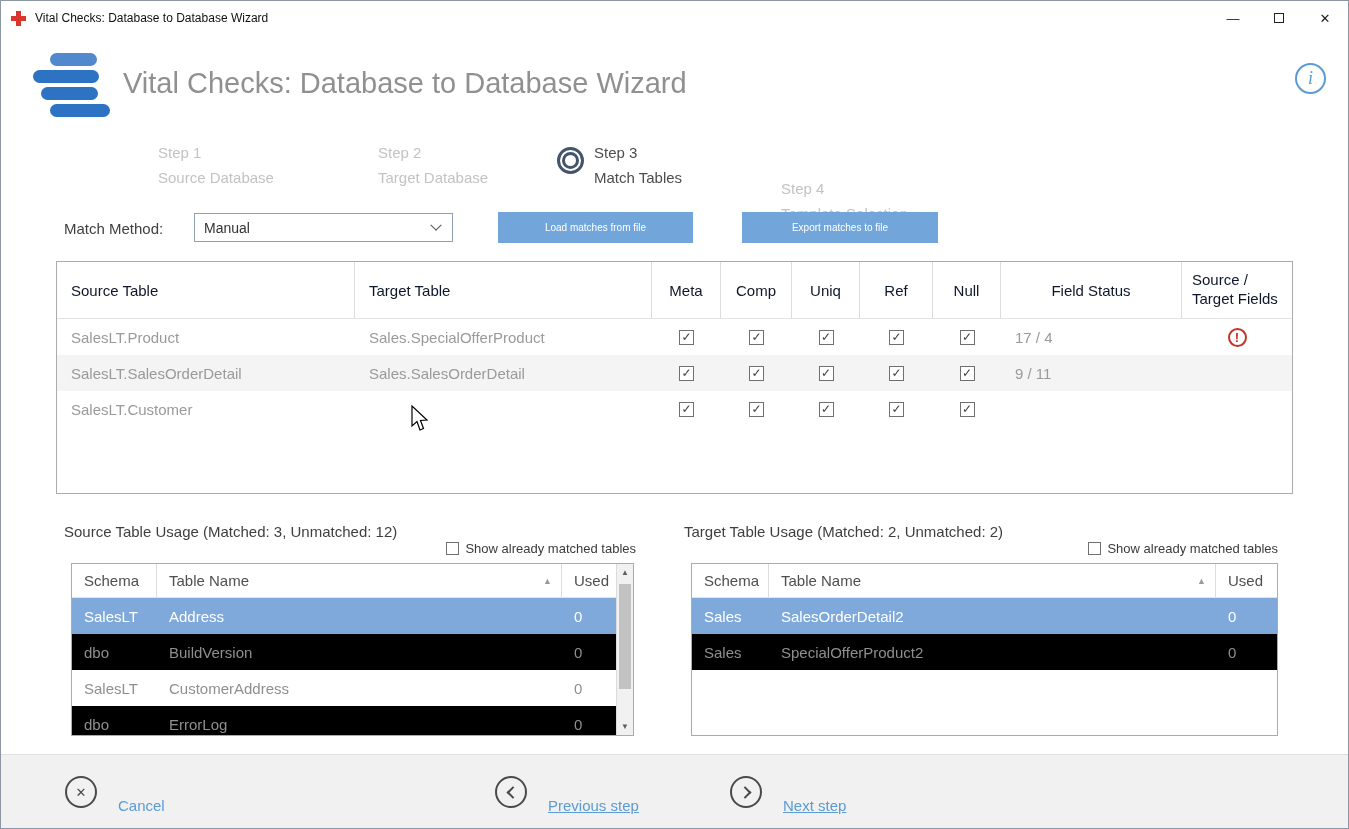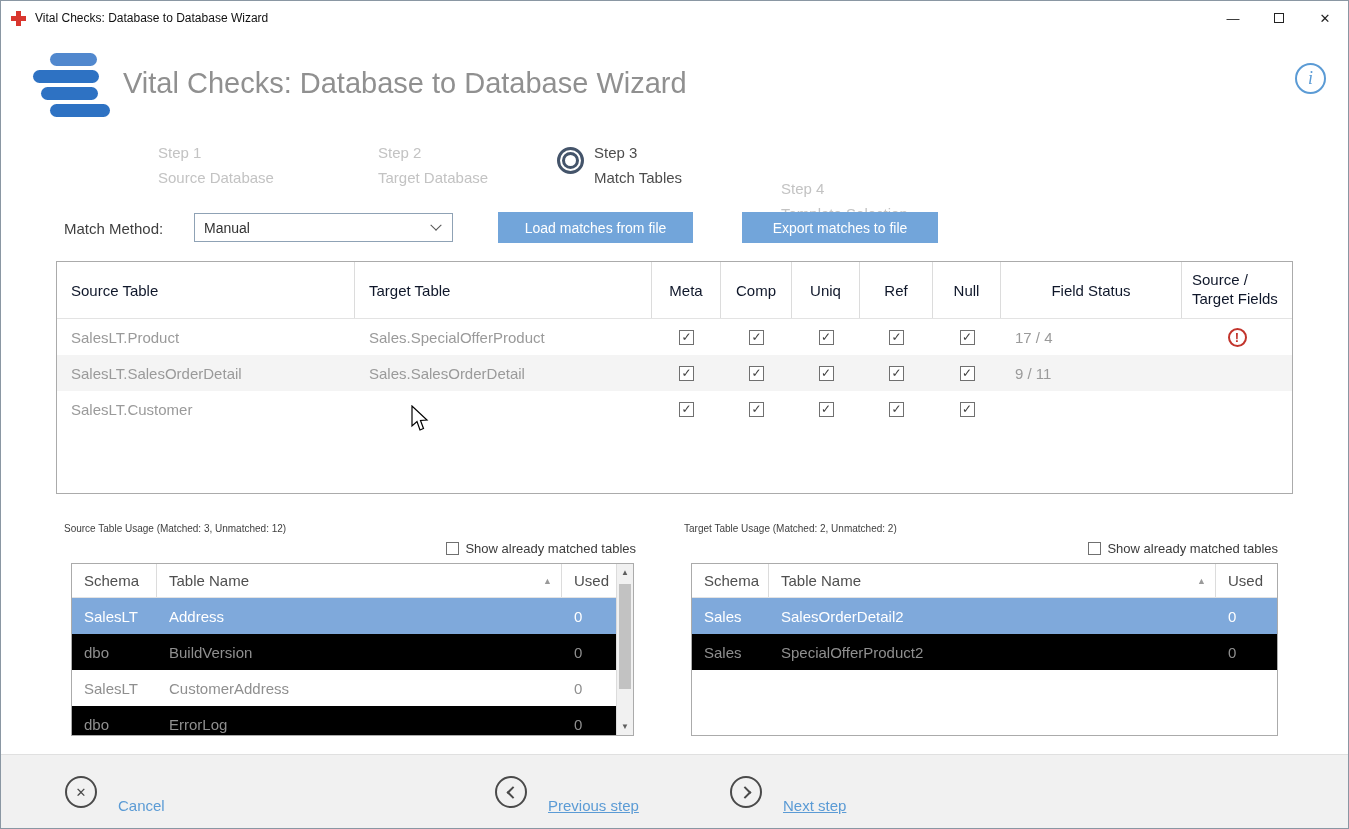--- a/index.html
+++ b/index.html
@@ -42,21 +42,21 @@
 
   
   .mm-label { position:absolute; left:63px; top:219px; font-size:15px; color:#3f3f3f; }
   .mm-select { position:absolute; left:193px; top:212px; width:259px; height:29px;
                border:1px solid #8fa2b5; background:#fff; display:flex; align-items:center;
                padding-left:9px; font-size:14px; color:#333; cursor:default; }
   .mm-chevron { margin-left:auto; margin-right:12px; width:8px; height:8px;
                 border-right:1.6px solid #555; border-bottom:1.6px solid #555;
                 transform:rotate(45deg) translate(-2px,-2px); }
   .btn-blue { position:absolute; top:211px; height:31px; background:#72a5da; color:#fff;
-              font-size:14px; display:flex; align-items:center; justify-content:center;
+              font-size:10px; display:flex; align-items:center; justify-content:center;
               border:none; cursor:default; }
   #btn-load   { left:497px; width:195px; }
   #btn-export { left:741px; width:196px; }
 
   
   .match-table { position:absolute; left:55px; top:260px; width:1237px; height:233px;
                  border:1px solid #ababab; background:#fff; overflow:hidden; }
   .mt-row { display:grid; grid-template-columns:298px 297px 69px 71px 68px 73px 68px 181px 1fr; }
   .mt-head { height:57px; color:#0f172a; font-size:15px; border-bottom:1px solid #e3e3e3; }
   .mt-head .mt-cell { border-right:1px solid #dcdcdc; }
@@ -68,21 +68,21 @@
   .mt-body-row { height:36px; font-size:15px; color:#9a9a9a; }
   .mt-body-row.alt { background:#f4f4f4; }
   .cb { width:15px; height:15px; border:1px solid #707070; background:#fff;
         display:flex; align-items:center; justify-content:center;
         font-size:12px; color:#3f3f3f; line-height:1; }
   .err { width:19px; height:19px; border-radius:50%; border:2px solid #c2342c;
          color:#c2342c; font-weight:bold; font-size:13px;
          display:flex; align-items:center; justify-content:center; }
 
   
-  .usage-title { position:absolute; font-size:10px; color:#3f3f3f; }
+  .usage-title { position:absolute; font-size:15px; color:#3f3f3f; }
   #src-title { left:63px; top:522px; }
   #tgt-title { left:683px; top:522px; }
   .show-row { position:absolute; display:flex; align-items:center; justify-content:flex-end;
               gap:6px; font-size:13px; color:#3b3b3b; }
   #src-show { left:63px; top:540px; width:572px; }
   #tgt-show { left:683px; top:540px; width:594px; }
   .cb-sm { width:13px; height:13px; border:1px solid #707070; background:#fff; display:block; }
 
   .usage-table { position:absolute; top:562px; height:173px; border:1px solid #ababab;
                  background:#fff; overflow:hidden; }

